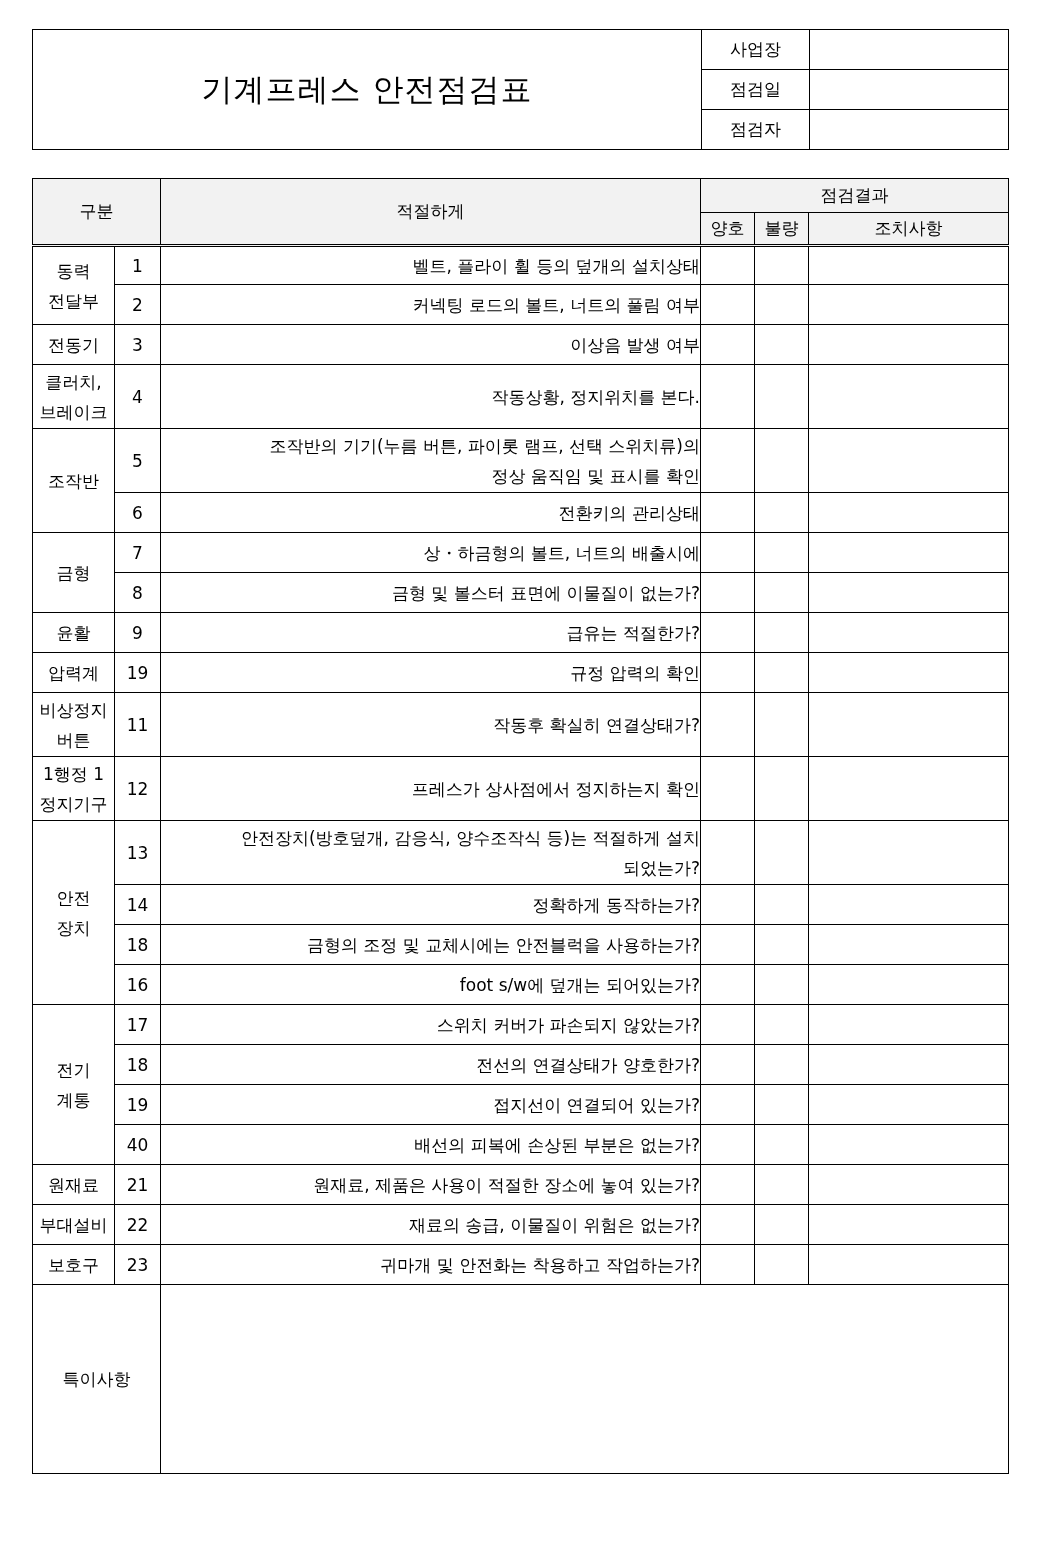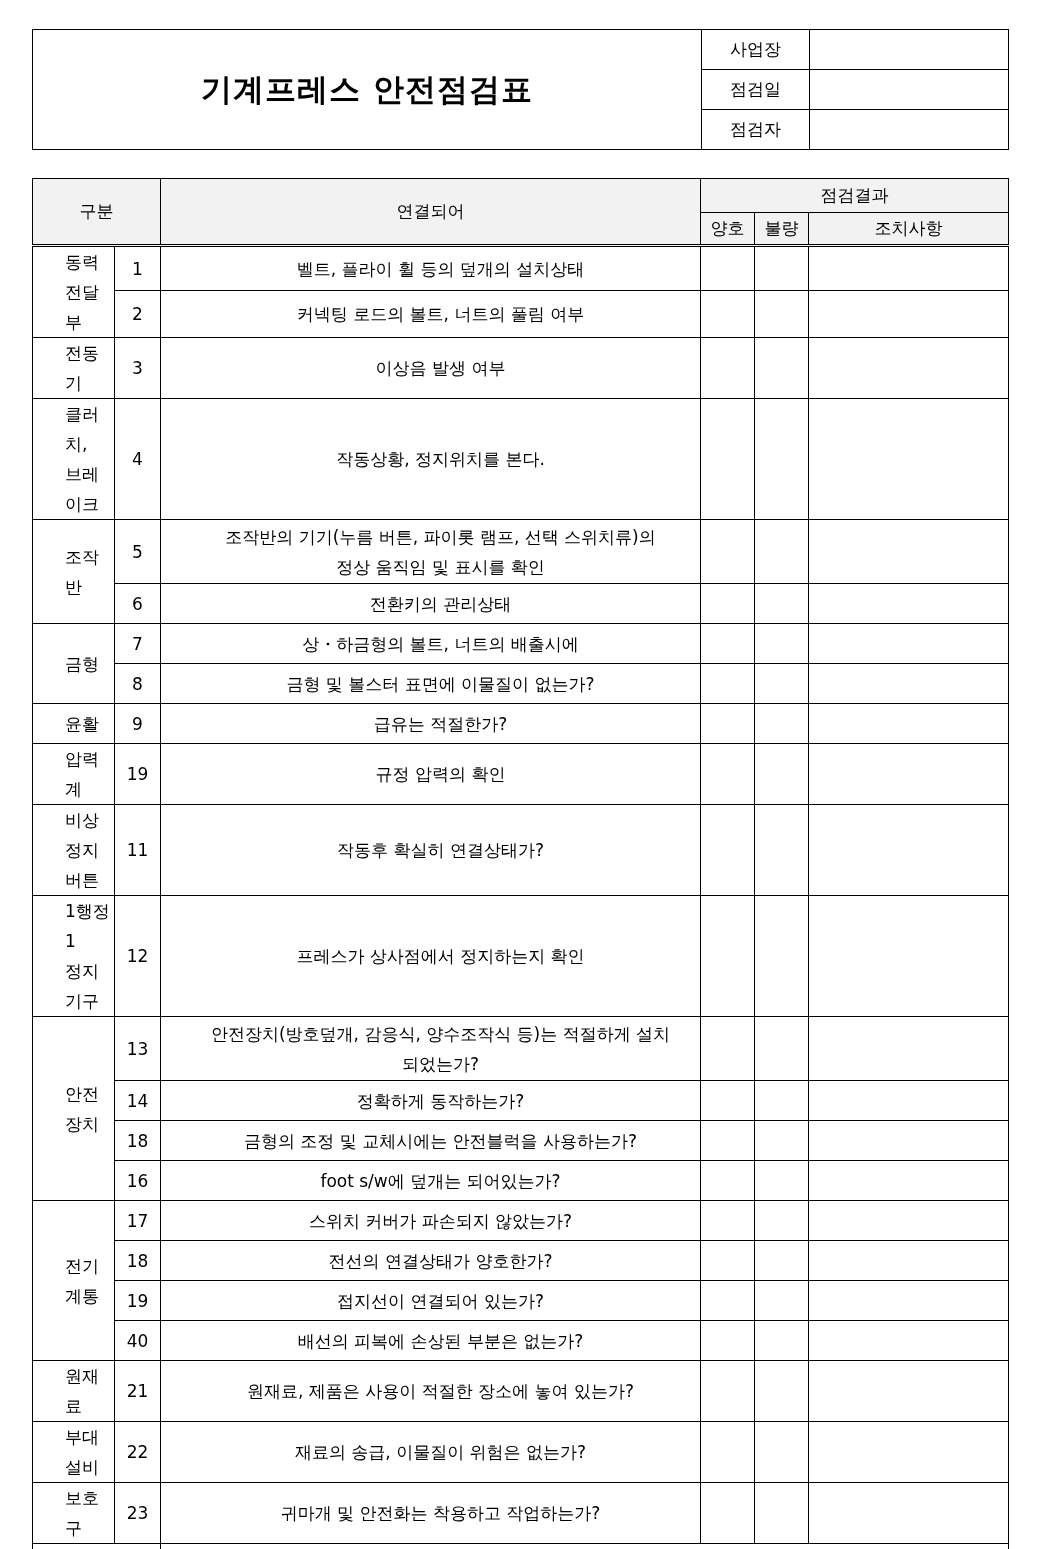--- a/index.html
+++ b/index.html
@@ -1,28 +1,28 @@
 <!DOCTYPE html>
 <html><head>
 <meta charset="utf-8">
 <style>
   html, body { margin: 0; padding: 0; background: #ffffff; }
   body { width: 1040px; height: 1549px; position: relative; font-family: "DejaVu Sans", "Liberation Sans", sans-serif; color: #000; }
   table { border-collapse: collapse; position: absolute; table-layout: fixed; }
   td { border: 1px solid #000; padding: 0; font-size: 17px; }
   #top-table { left: 32px; top: 29px; width: 976px; border: 1.5px solid #000; }
   #top-table td { height: 39px; }
-  .title { font-size: 31px; font-weight: bold; text-align: center; letter-spacing: 1px; }
+  .title { font-size: 31px; font-weight: normal; text-align: center; letter-spacing: 1px; }
   .label-cell { text-align: center; }
   #main-table { left: 32px; top: 178px; width: 976px; border: 1.5px solid #000; }
   .hdr { background: #f2f2f2; text-align: center; }
   .hdr-bottom { border-bottom: 3px double #000; }
-  .cat { text-align: left; line-height: 30px; padding-left: 32px; }
+  .cat { text-align: center; line-height: 30px; }
   .num { text-align: center; }
-  .item { text-align: center; padding-left: 20px; line-height: 30px; }
+  .item { text-align: right; padding-left: 20px; line-height: 30px; }
   .dot-bottom { border-bottom: 1px dotted #000; }
   .notes-label { text-align: center; }
 </style>
 </head>
 <body>
 
 <table id="top-table">
   <colgroup>
       <col style="width:669px">
       <col style="width:108px">
@@ -50,21 +50,21 @@
     <col style="width:82px">
       <col style="width:46px">
       <col style="width:540px">
     <col style="width:54px">
       <col style="width:54px">
       <col style="width:200px">
   </colgroup>
   <tbody id="main-body">
       <tr style="height:34px">
         <td class="hdr hdr-bottom" colspan="2" rowspan="2">구분</td>
-        <td class="hdr hdr-bottom" rowspan="2">연결되어</td>
+        <td class="hdr hdr-bottom" rowspan="2">적절하게</td>
         <td class="hdr" colspan="3">점검결과</td>
       </tr>
       <tr style="height:33px">
         <td class="hdr hdr-bottom">양호</td>
         <td class="hdr hdr-bottom">불량</td>
         <td class="hdr hdr-bottom">조치사항</td>
       </tr>
       <tr style="height:39px">
         <td class="cat" rowspan="2" style="white-space:pre-line">동력
 전달부</td>

